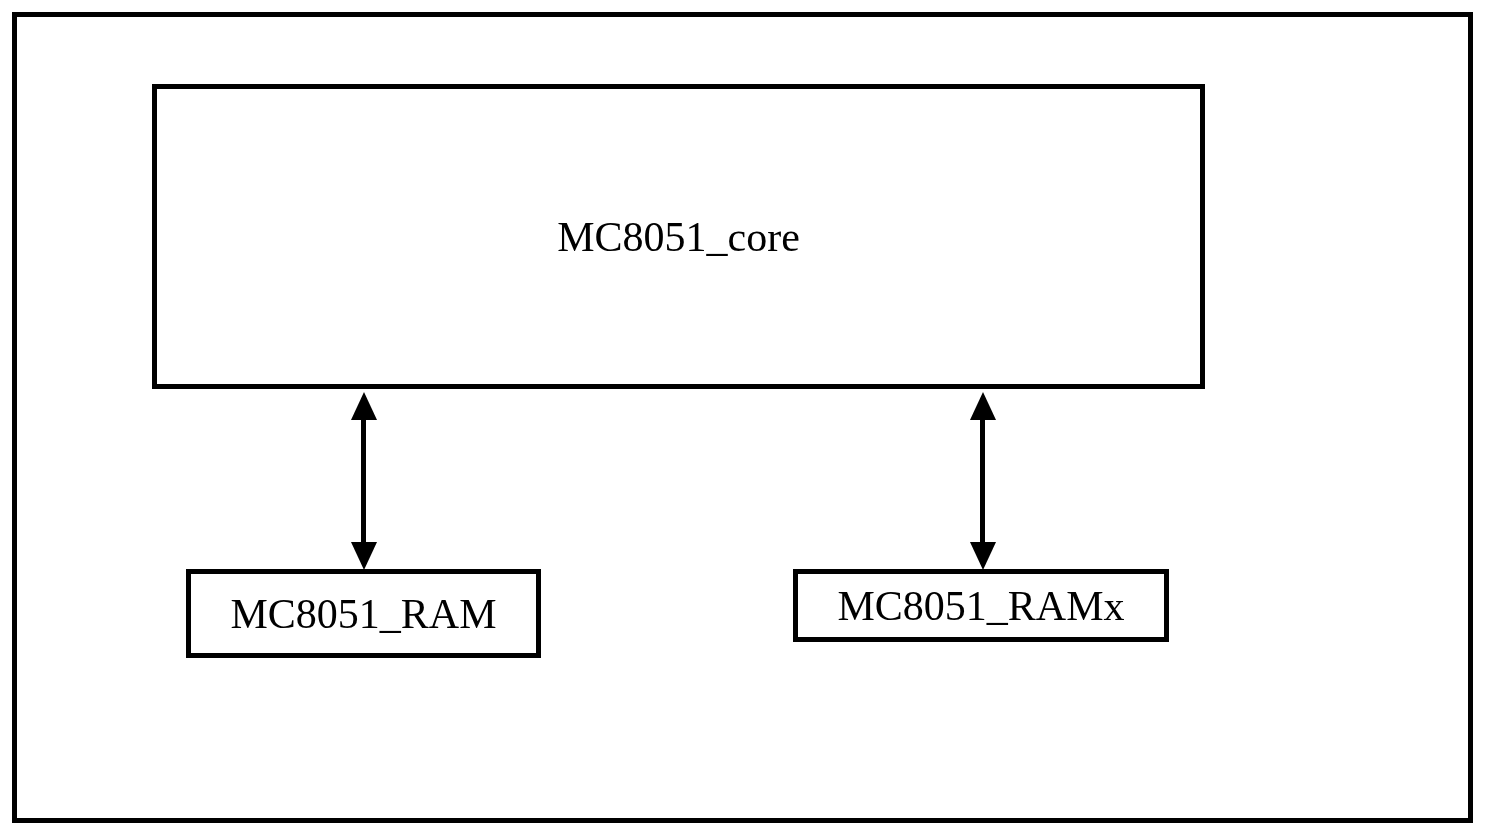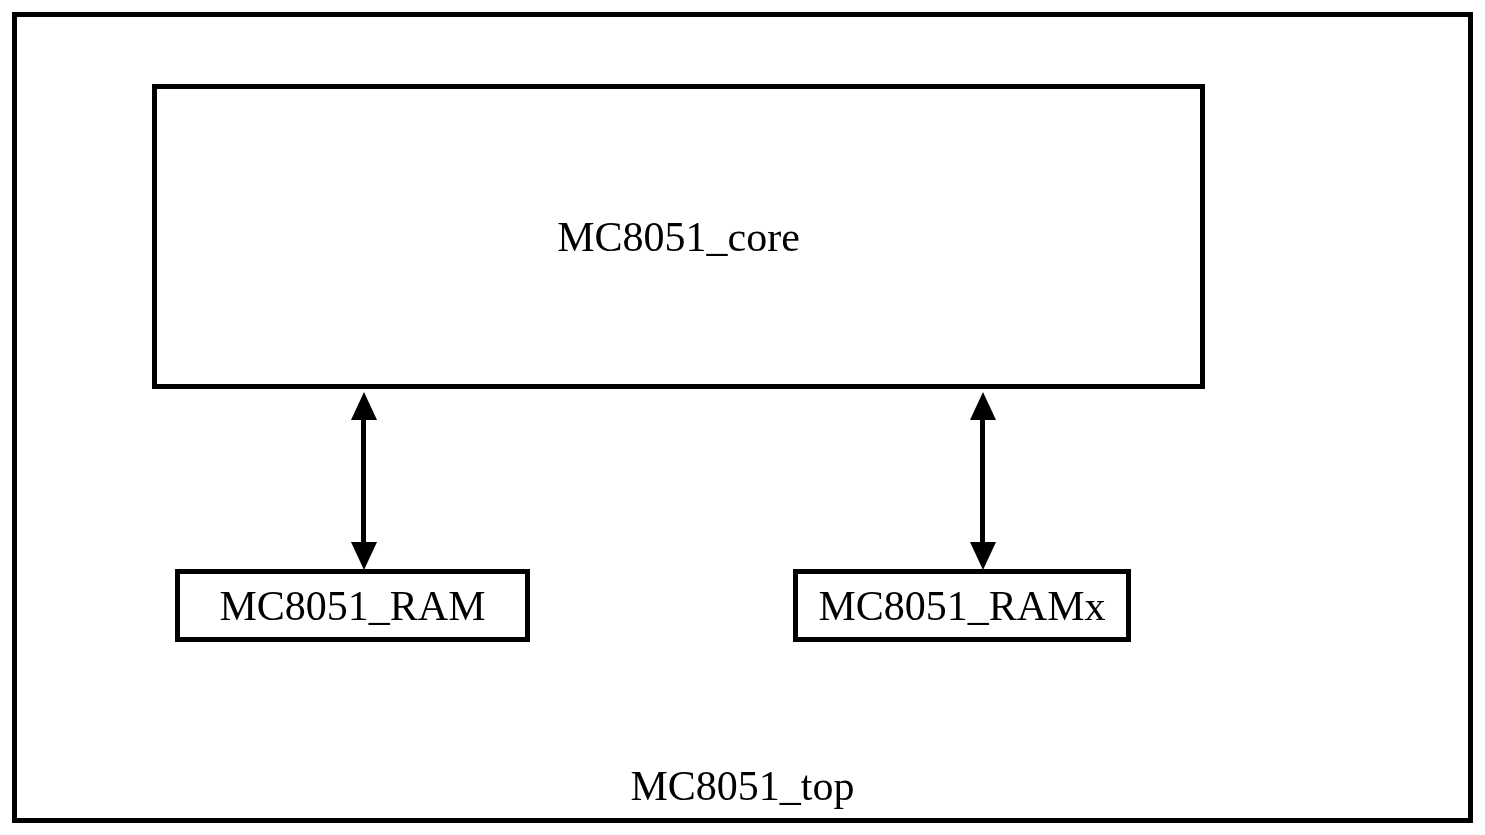--- a/index.html
+++ b/index.html
@@ -28,34 +28,34 @@
       top: 67px;
       width: 1053px;
       height: 305px;
       border: 5px solid black;
       display: flex;
       align-items: center;
       justify-content: center;
     }
     .ram-box {
       position: absolute;
-      left: 158px;
+      left: 169px;
       top: 552px;
       width: 355px;
-      height: 73px;
+      height: 89px;
       border: 5px solid black;
       display: flex;
       align-items: center;
       justify-content: center;
     }
     .ramx-box {
       position: absolute;
       left: 776px;
       top: 552px;
-      width: 338px;
+      width: 376px;
       height: 73px;
       border: 5px solid black;
       display: flex;
       align-items: center;
       justify-content: center;
     }
     .label {
       font-size: 42px;
       color: black;
       white-space: nowrap;
@@ -133,14 +133,13 @@
   <div class="arrow-head-down arrow2-down"></div>
 
   <div class="ram-box">
     <span class="label">MC8051_RAM</span>
   </div>
 
   <div class="ramx-box">
     <span class="label">MC8051_RAMx</span>
   </div>
 
-  <div class="top-label">MC8051_top</div>
 </div>
 
 </body></html>

